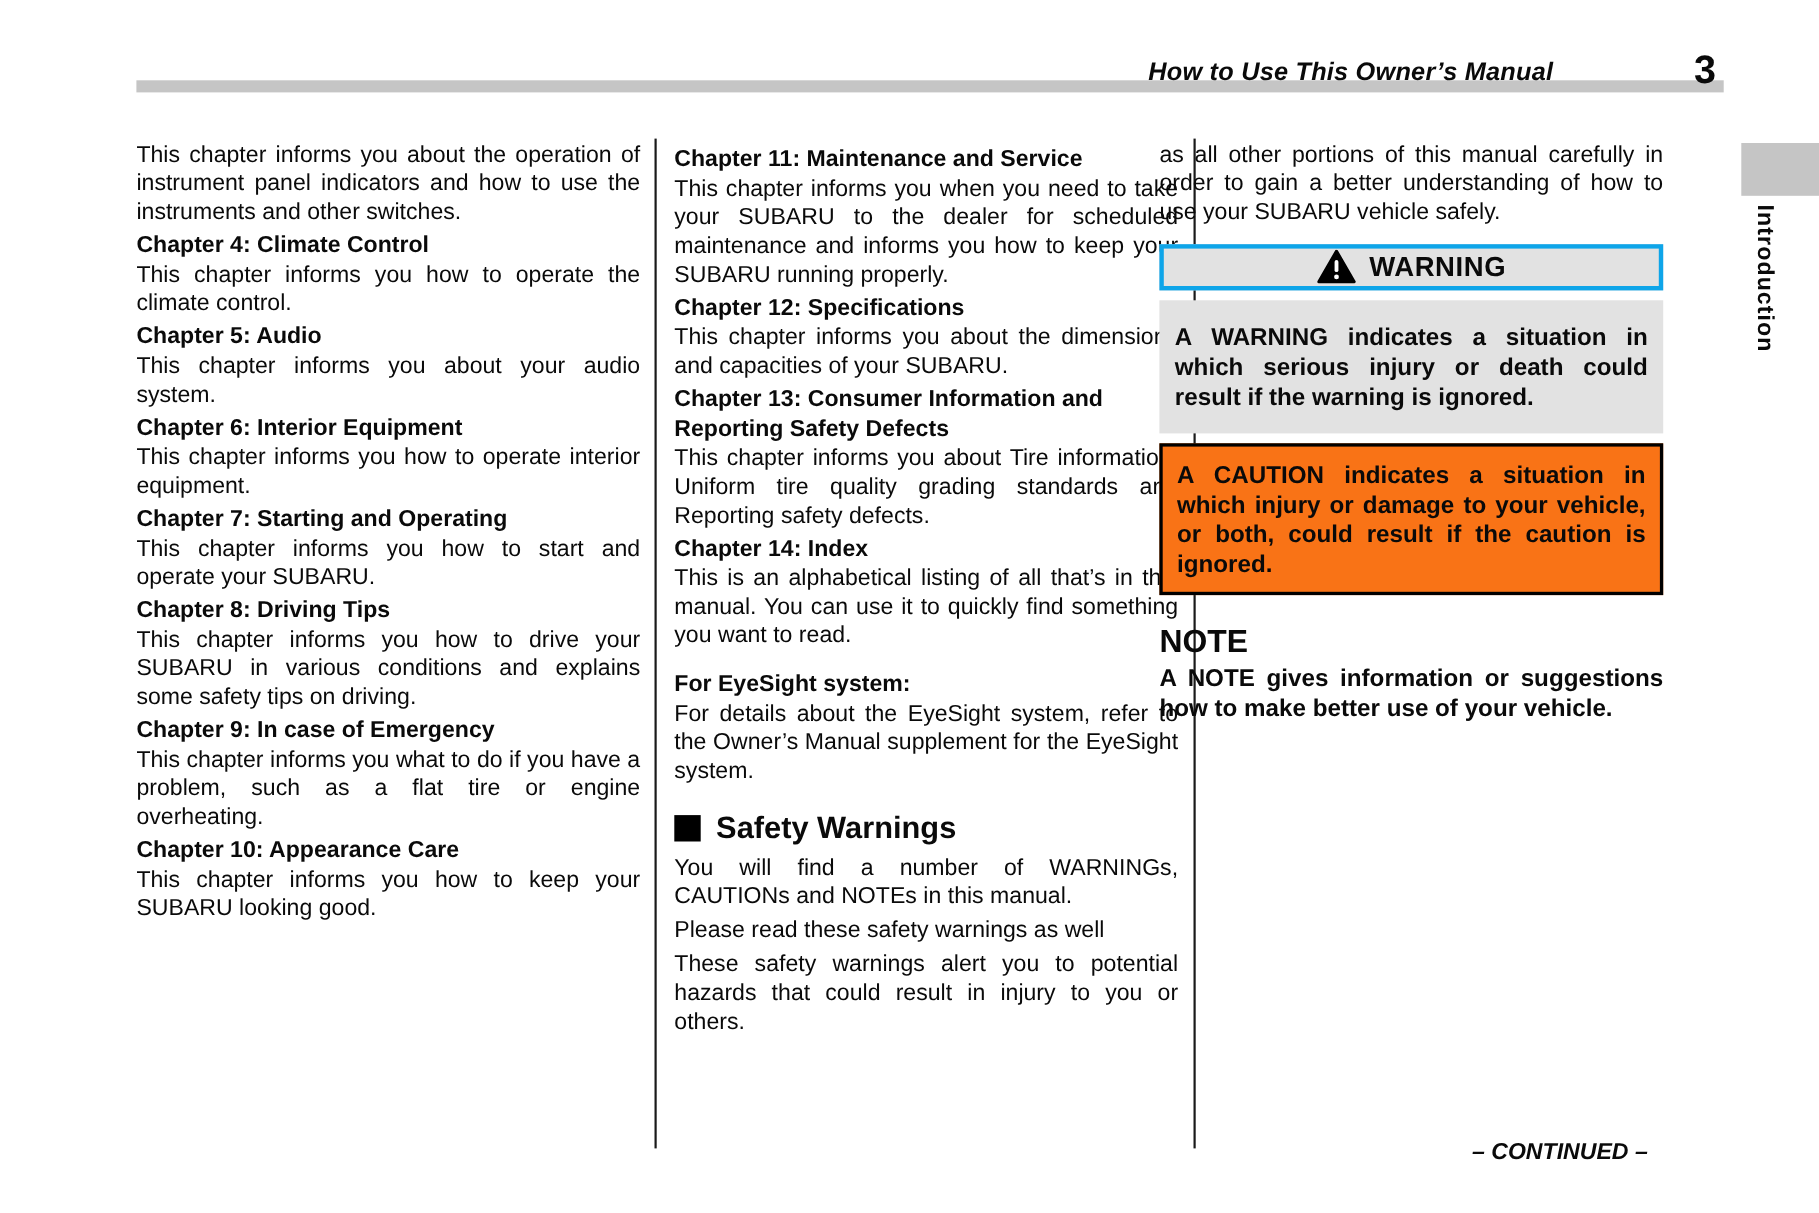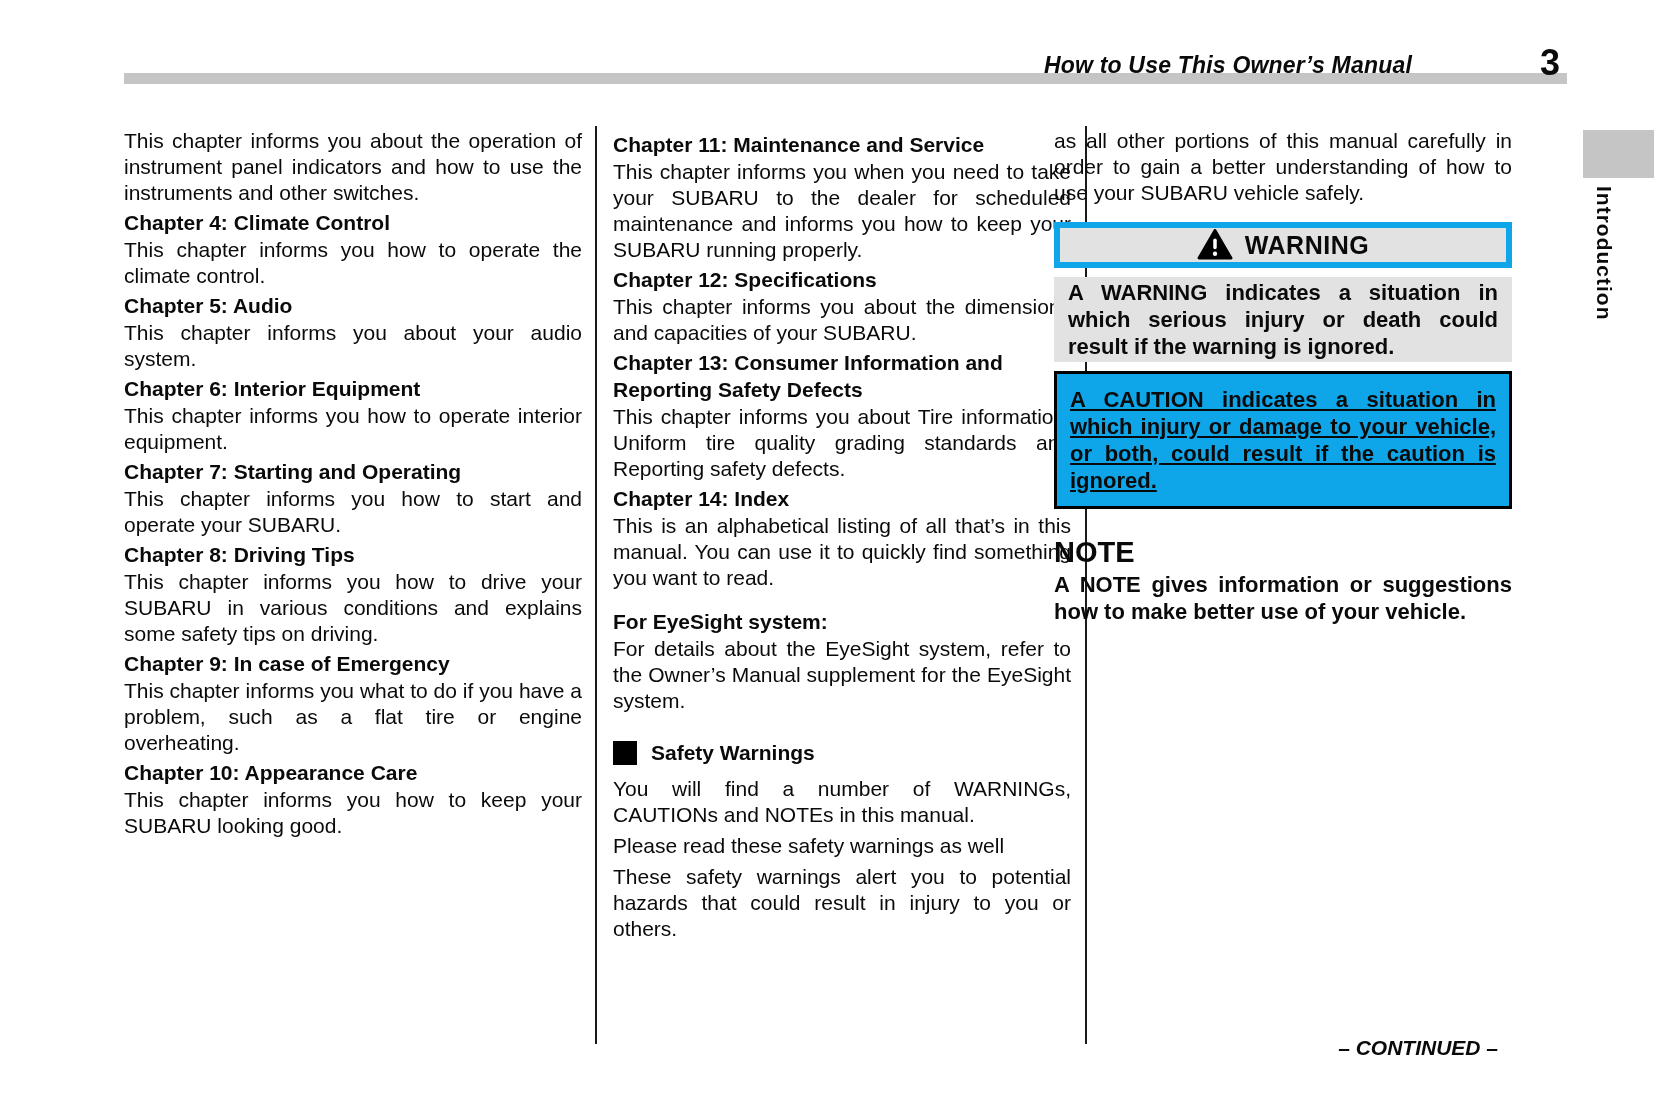--- a/index.html
+++ b/index.html
@@ -34,37 +34,37 @@
   .divider{position:absolute;top:126px;width:2px;height:918px;background:#1a1a1a;}
   .divider1{left:595px;}
   .divider2{left:1085px;}
   .chapter-title{font-weight:bold;margin:3px 0 1px 0;text-align:left;line-height:27px;}
   .chapter-body{margin:0 0 0 0;}
   .gap-sm{height:14px;}
   .gap-md{height:22px;}
   
   .section-heading{display:flex;align-items:center;gap:14px;margin:2px 0 8px 0;}
   .section-square{width:24px;height:24px;background:#000;flex:0 0 auto;}
-  .section-heading-text{font-weight:bold;font-size:21px;line-height:30px;}
+  .section-heading-text{font-weight:bold;font-size:28px;line-height:30px;}
   .para{margin:0 0 5px 0;}
   
   .alert-header{
-    border:6px solid #0ea5e9;background:var(--box-gray);
+    border:4px solid #0ea5e9;background:var(--box-gray);
     height:34px;display:flex;align-items:center;justify-content:center;gap:12px;
     margin-top:16px;
   }
   .alert-header .alert-label{font-weight:bold;font-size:25px;letter-spacing:.5px;}
   .tri-icon{display:block;}
   .warning-body{
-    background:var(--box-gray);margin-top:9px;padding:2px 14px;
+    background:var(--box-gray);margin-top:9px;padding:20px 14px;
     font-weight:bold;font-size:22px;line-height:27px;text-align:justify;
   }
   .caution-body{
-    background:#0ea5e9;border:3px solid #000;margin-top:9px;padding:12px 13px;
-    font-weight:bold;font-size:22px;line-height:27px;text-align:justify;text-decoration:underline;
+    background:#f97316;border:3px solid #000;margin-top:9px;padding:12px 13px;
+    font-weight:bold;font-size:22px;line-height:27px;text-align:justify;
   }
   .note-heading{font-weight:bold;font-size:29px;margin:30px 0 6px 0;text-align:left;}
   .note-body{font-weight:bold;font-size:22px;line-height:27px;margin:0;}
   .continued{
     position:absolute;left:1040px;top:1036px;width:458px;text-align:right;
     font-size:21px;font-weight:bold;font-style:italic;
   }
 </style>
 </head>
 <body>

